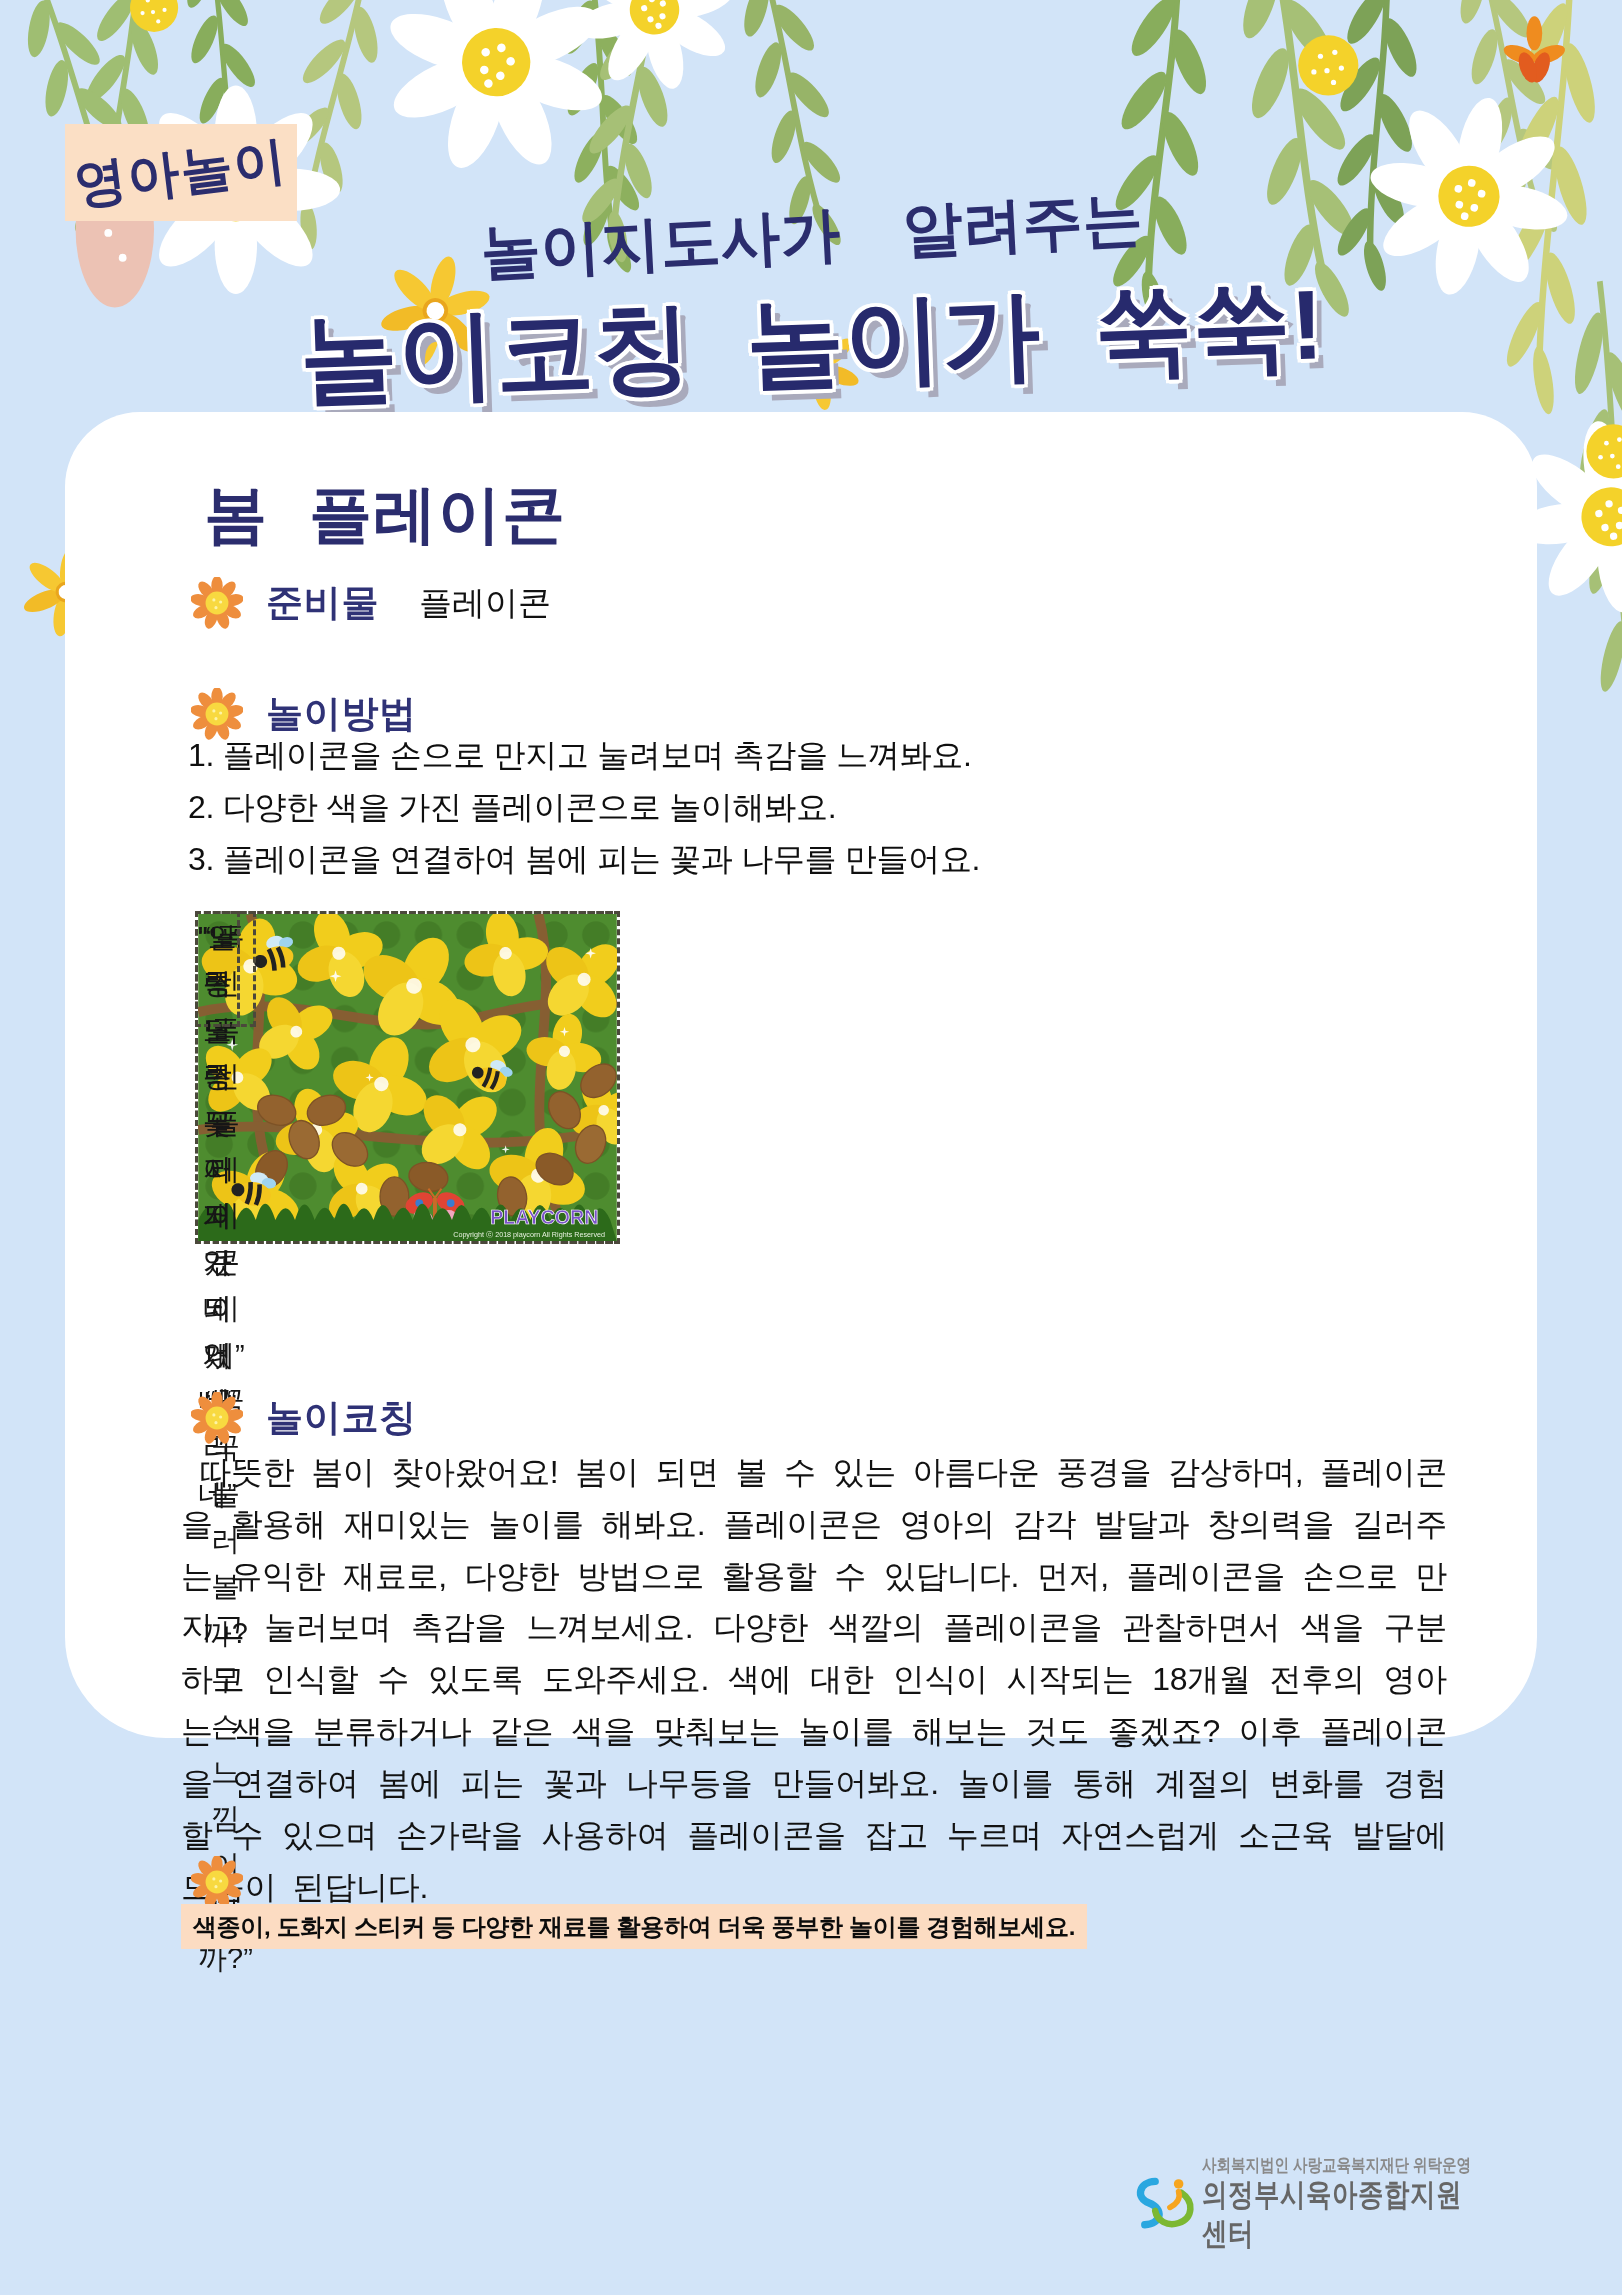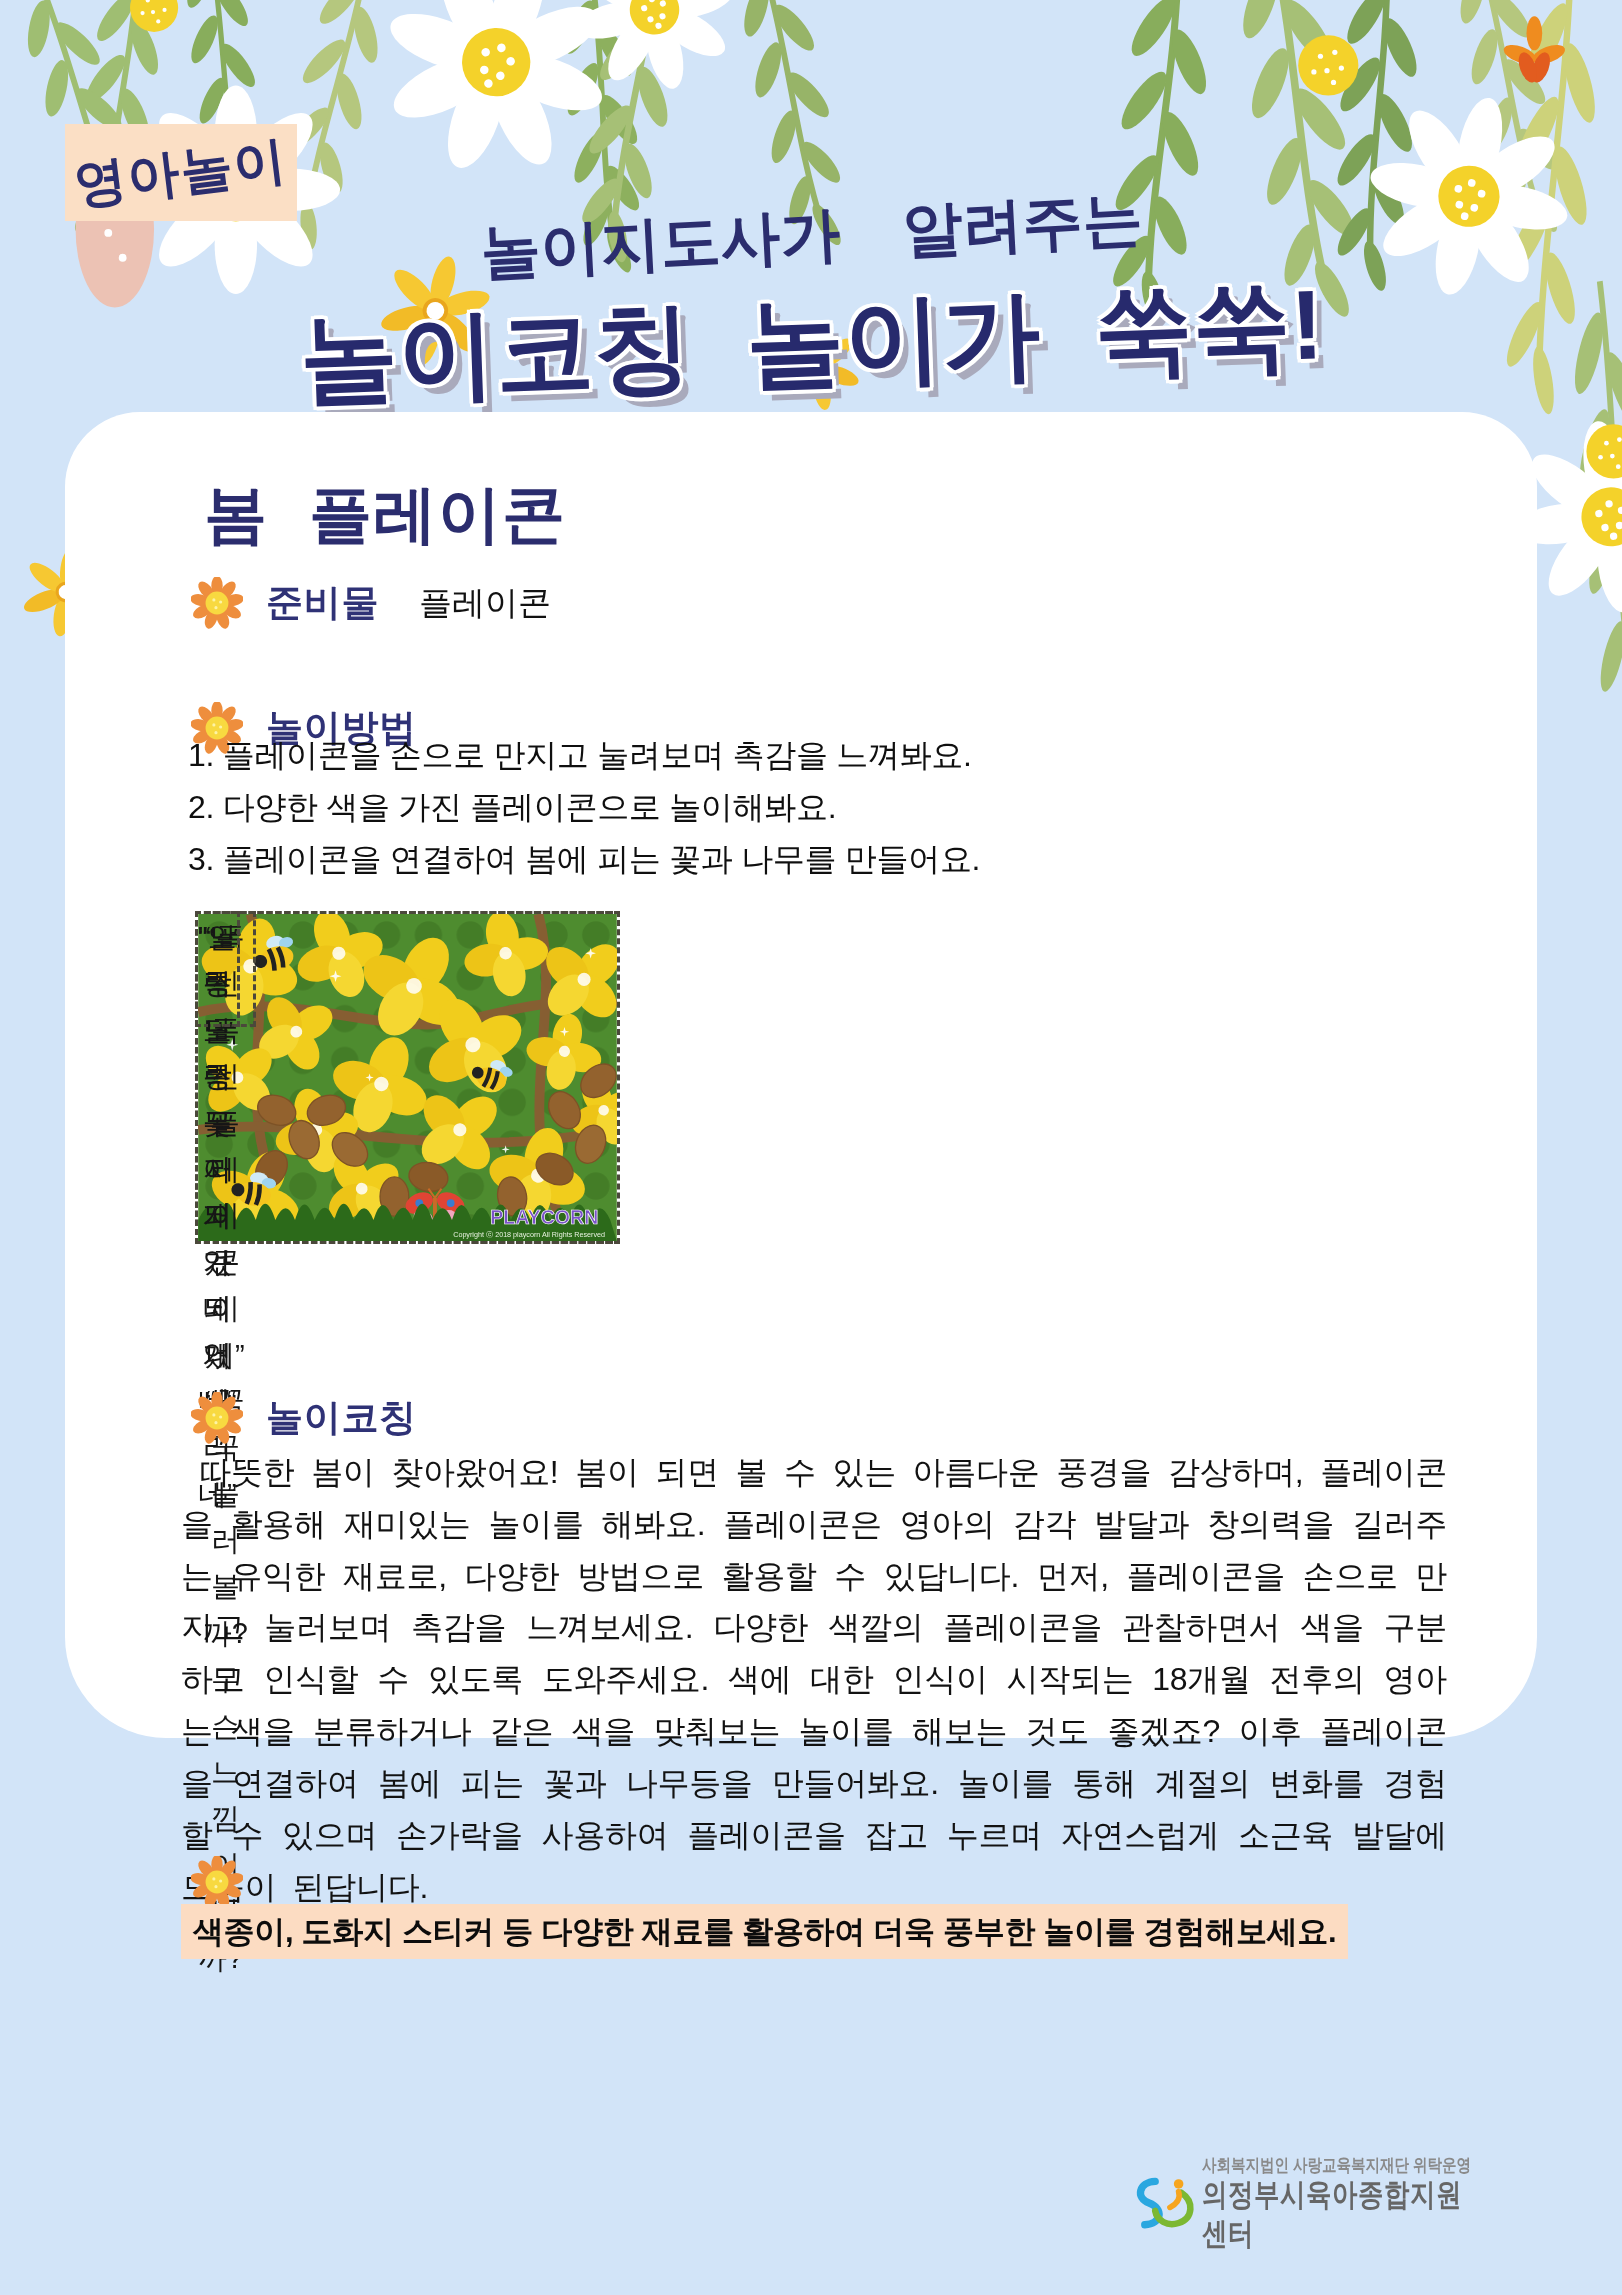--- a/index.html
+++ b/index.html
@@ -18,33 +18,33 @@
                           8.5px 9.8px 0 #a9aabc;}
   .card{position:absolute;left:65px;top:412px;width:1472px;height:1326px;background:#ffffff;
         border-radius:75px 75px 101px 101px;z-index:2;}
   .card *{position:absolute;}
   .section-title{left:139px;top:60px;font-size:63px;font-weight:800;color:#2b2d6e;word-spacing:22px;letter-spacing:1.3px;}
   .head-row{display:flex;align-items:center;gap:23px;position:absolute;text-align:center;}
   .head-row .ficon{position:static;width:52px;height:52px;flex:0 0 auto;}
   .head-label{position:static;font-size:37px;font-weight:800;color:#2f3276;letter-spacing:0.7px;}
   .head-value{position:static;font-size:33px;font-weight:500;color:#111;margin-left:17px;}
   #materials-row{left:126px;top:165px;}
-  #method-row{left:126px;top:290px;}
+  #method-row{left:126px;top:276px;}
   #coach-row{left:126px;top:980px;}
   #tip-row{left:126px;top:1444px;}
   .steps{left:123px;top:327px;width:1243px;}
   .steps div{position:static;font-size:32px;color:#0f0f0f;line-height:1.0;margin-bottom:20px;letter-spacing:-0.3px;}
   .photo-table{left:130px;top:499px;border-collapse:collapse;}
   .photo-table td{border:3.3px dashed #4b483b;padding:0;vertical-align:middle;}
   .photo-td svg{display:block;position:static;}
   .cap{height:110px;text-align:center;font-size:29px;color:#161616;line-height:1.6;font-weight:500;}
   .cap div{position:static;}
   .paragraph{left:116px;top:1035px;width:1266px;font-size:32px;line-height:1.62;color:#121212;
              text-align:justify;word-spacing:7.9px;text-indent:18.3px;letter-spacing:-0.3px;}
-  .tip-body{left:116px;top:1492px;background:#fcdcc2;font-size:31px;font-weight:600;color:#0c0c0c;
+  .tip-body{left:116px;top:1492px;background:#fcdcc2;font-size:24px;font-weight:600;color:#0c0c0c;
             padding:6.5px 11.8px;white-space:nowrap;letter-spacing:-0.3px;}
   .footer{left:1065px;top:1742px;display:flex;align-items:center;gap:3px;position:absolute;}
   .footer svg{position:static;}
   .footer .txt{position:static;display:flex;flex-direction:column;line-height:1.25;transform:scaleX(0.82);transform-origin:left center;}
   .org-small{position:static;font-size:17.7px;color:#8a8a8a;font-weight:600;}
   .org-name{position:static;font-size:31px;color:#666;font-weight:700;letter-spacing:0.7px;}
 </style>
 </head>
 <body>
 

